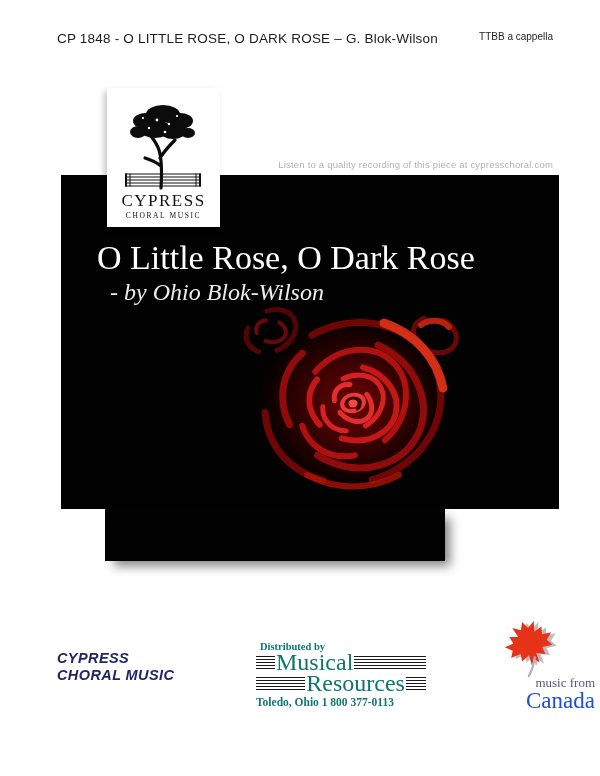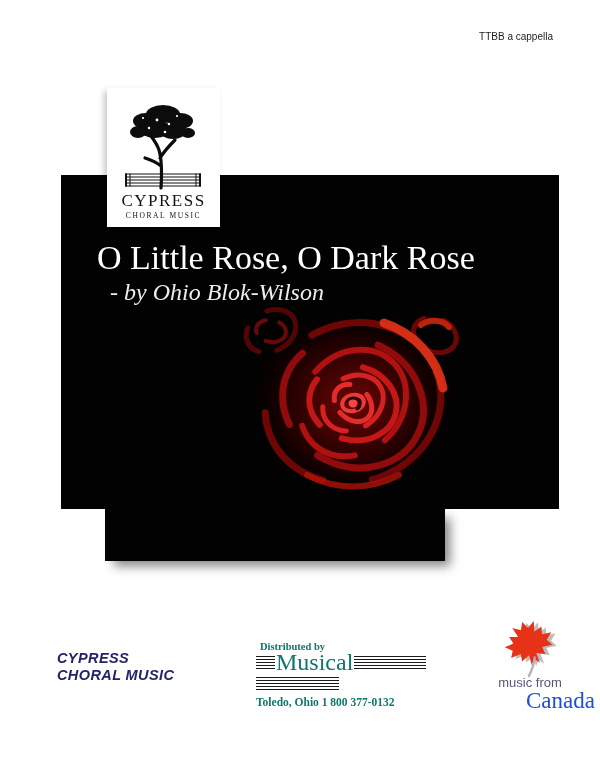--- a/index.html
+++ b/index.html
@@ -45,30 +45,31 @@
   .dist-label{font-family:"Liberation Serif",serif;font-weight:bold;font-size:10.5px;margin-left:4px;}
   .dist-row{display:flex;align-items:center;height:21px;}
   .staff{height:13px;background:repeating-linear-gradient(to bottom,#1a1a1a 0,#1a1a1a 1px,transparent 1px,transparent 3px);}
   .staff.s1l{width:19px;} .staff.s1r{flex:1;}
   .staff.s2l{width:59px;} .staff.s2r{width:24px;}
   .dist-word{font-family:"Liberation Serif",serif;font-size:24px;line-height:21px;margin:0 1px;white-space:nowrap;}
   .dist-contact{font-family:"Liberation Serif",serif;font-weight:bold;font-size:11.5px;margin-top:2px;white-space:nowrap;}
 
   
   .leaf{position:absolute;left:498px;top:615px;width:64px;height:64px;}
-  .origin-tagline{position:absolute;left:465px;top:675px;width:130px;text-align:center;
-      font-family:Liberation Sans, sans-serif;font-size:13px;color:#55557f;}
+  .origin-tagline{position:absolute;left:465px;top:675px;width:130px;text-align:right;
+      font-family:Liberation Serif, serif;font-size:13px;color:#55557f;}
   .origin-country{position:absolute;left:465px;top:688px;width:130px;text-align:right;
       font-family:"Liberation Serif",serif;font-size:23px;color:#1d4ed8;}
 </style>
 </head>
 <body>
 
 <div class="page">
 
+  <div class="hdr-catalog">CP 1848 - O LITTLE ROSE, O DARK ROSE  –  G. Blok-Wilson</div>
   <div class="hdr-voicing">TTBB a cappella</div>
 
   <div class="logo-box">
     <svg class="logo-tree" viewBox="0 0 84 92">
       <g fill="#0c0c0c">
         <ellipse cx="42" cy="14" rx="17" ry="9"></ellipse>
         <ellipse cx="25" cy="21" rx="13" ry="8"></ellipse>
         <ellipse cx="59" cy="21" rx="13" ry="8"></ellipse>
         <ellipse cx="34" cy="29" rx="16" ry="9"></ellipse>
         <ellipse cx="52" cy="31" rx="13" ry="8"></ellipse>
@@ -95,20 +96,21 @@
         <rect x="4" y="73.5" width="2" height="13"></rect>
           <rect x="8.5" y="73.5" width="1" height="13"></rect>
         <rect x="78" y="73.5" width="2" height="13"></rect>
           <rect x="74.5" y="73.5" width="1" height="13"></rect>
       </g>
     </svg>
     <div class="logo-name">CYPRESS</div>
     <div class="logo-subname">CHORAL MUSIC</div>
   </div>
 
+  <div class="listen-note">Listen to a quality recording of this piece at cypresschoral.com</div>
 
   <div class="cover-main"></div>
   <div class="cover-ext"></div>
 
   <div class="cover-title">O Little Rose, O Dark Rose</div>
   <div class="cover-byline">- by Ohio Blok-Wilson</div>
 
   <svg class="rose" viewBox="0 0 230 200">
     <defs>
       <radialGradient id="roseGlow" cx="50%" cy="50%" r="50%">
@@ -152,23 +154,24 @@
 
   <div class="dist">
     <div class="dist-label">Distributed by</div>
     <div class="dist-row">
       <div class="staff s1l"></div>
       <div class="dist-word">Musical</div>
       <div class="staff s1r"></div>
     </div>
     <div class="dist-row">
       <div class="staff s2l"></div>
+      <div class="dist-word">Resources</div>
       <div class="staff s2r"></div>
     </div>
-    <div class="dist-contact">Toledo, Ohio  1 800 377-0132</div>
+    <div class="dist-contact">Toledo, Ohio  1 800 377-0113</div>
   </div>
 
   <svg class="leaf" viewBox="-34 -32 68 66">
     <g transform="rotate(-18)">
       <path transform="translate(4,2.5)" fill="#a5a5a5" opacity="0.75" d="M0 -27 L4 -19 L12 -24 L9 -13 L18 -16 L16 -8 L26 -7 L19 -1 L23 6 L12 5 L13 13 L4 9 L4.5 20 L0 14 L-4.5 20 L-4 9 L-13 13 L-12 5 L-23 6 L-19 -1 L-26 -7 L-16 -8 L-18 -16 L-9 -13 L-12 -24 L-4 -19 Z"></path>
       <path fill="#e63217" d="M0 -27 L4 -19 L12 -24 L9 -13 L18 -16 L16 -8 L26 -7 L19 -1 L23 6 L12 5 L13 13 L4 9 L4.5 20 L0 14 L-4.5 20 L-4 9 L-13 13 L-12 5 L-23 6 L-19 -1 L-26 -7 L-16 -8 L-18 -16 L-9 -13 L-12 -24 L-4 -19 Z"></path>
       <path d="M1 13 C -2 20 -6 25 -11 30" stroke="#b3b1b1" stroke-width="2.4" fill="none" stroke-linecap="round"></path>
     </g>
   </svg>
   <div class="origin-tagline">music from</div>

